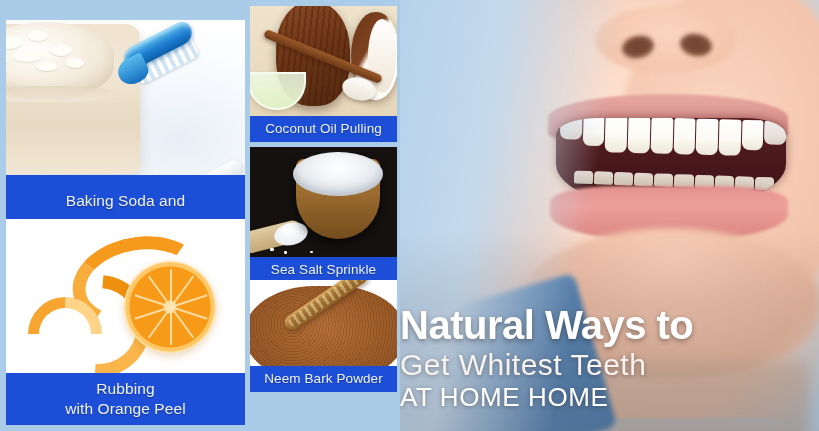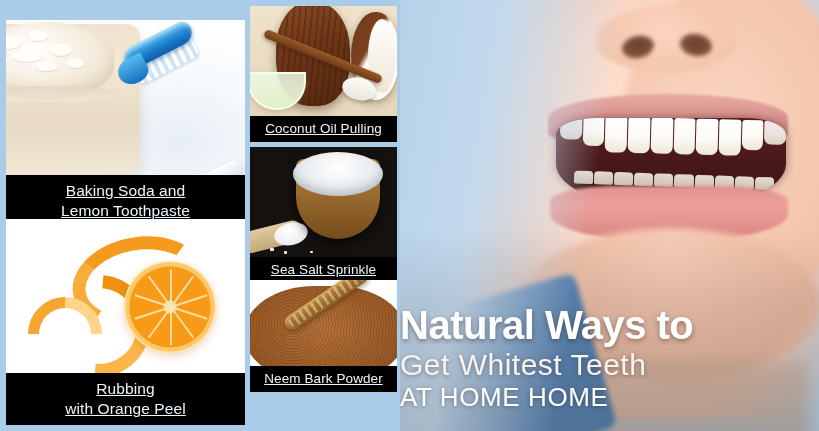--- a/index.html
+++ b/index.html
@@ -10,27 +10,26 @@
   }
   #root{position:relative;width:819px;height:431px;background:#aacce9;}
 
   
   .grid{position:absolute;left:0;top:0;width:400px;height:431px;}
 
   .card{position:absolute;background:#ffffff;overflow:hidden;}
   .card .photo{position:absolute;left:0;top:0;right:0;overflow:hidden;background:#fff;}
   .caption{
     position:absolute;left:0;right:0;bottom:0;
-    background:#000000;
+    background:#1d4ed8;
     color:#eef5fa;
     display:flex;align-items:center;justify-content:center;
     text-align:center;line-height:1.28;
     letter-spacing:.1px;
     text-shadow:0 1px 1px rgba(0,0,0,.35);
-    text-decoration:underline;
   }
 
   
   #card-baking{left:6px;top:20px;width:239px;height:207px;}
   #card-baking .photo{height:155px;}
   #card-baking .caption{height:52px;font-size:15.5px;}
 
   #card-orange{left:6px;top:219px;width:239px;height:206px;}
   #card-orange .photo{height:154px;}
   #card-orange .caption{height:52px;font-size:15.5px;}
@@ -333,21 +332,20 @@
           <div class="bs-brushhead">
             <div class="bs-bristles"></div>
             <div class="bs-gel"></div>
             <div class="bs-gel2"></div>
           </div>
         </div>
       </div>
       <div class="caption">
         <div>
           <div>Baking Soda and</div>
-          <div>Lemon Toothpaste</div>
         </div>
       </div>
     </div>
 
     <div class="card" id="card-orange">
       <div class="photo">
         <div class="scene">
           <div class="or-bg"></div>
           <div class="or-peel">
             <div class="or-curl or-c1"></div>

